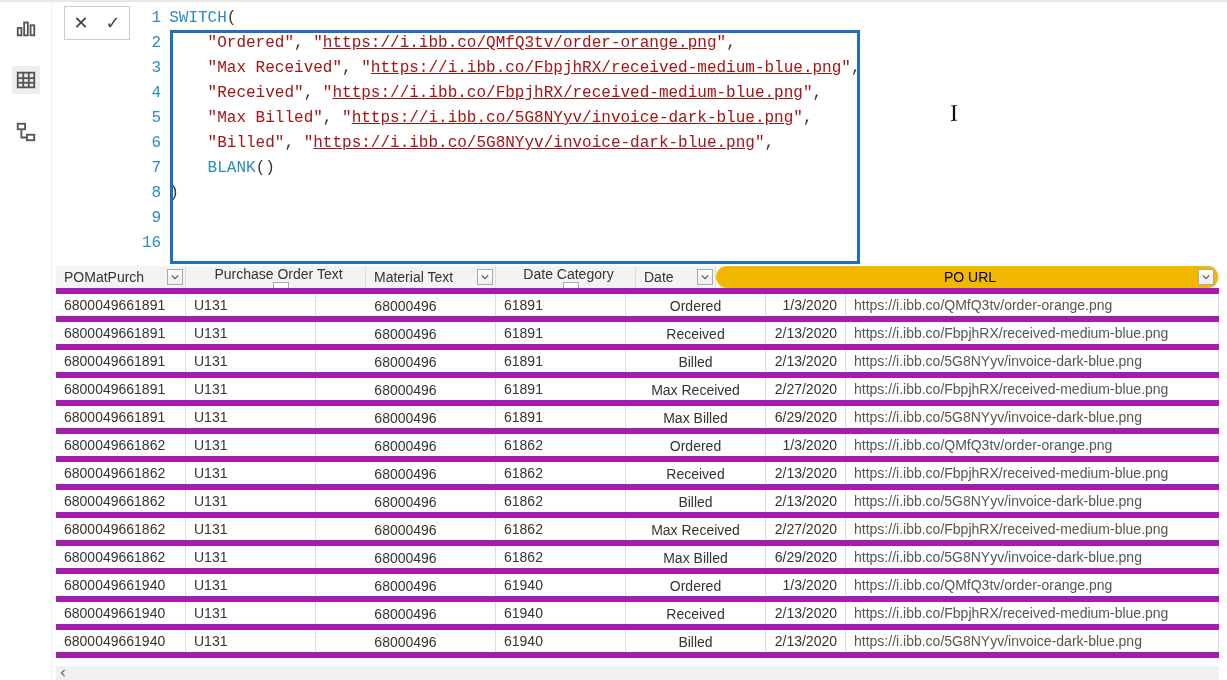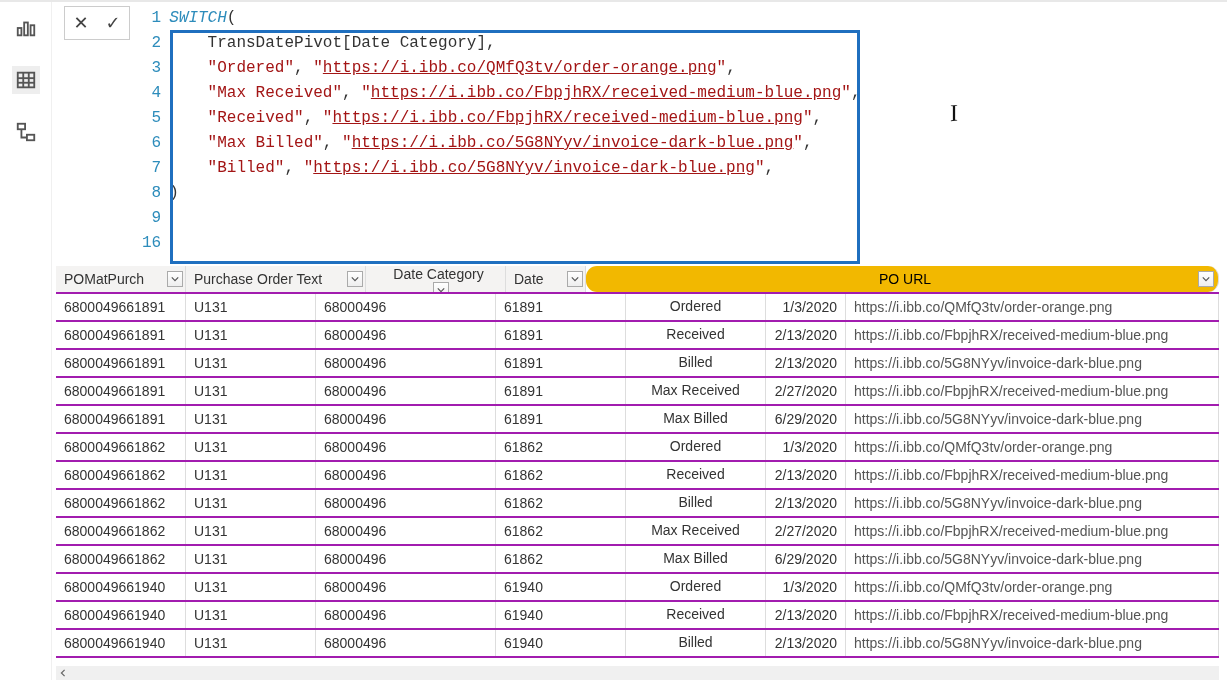--- a/index.html
+++ b/index.html
@@ -79,21 +79,21 @@
       padding-right: 8px;
       color: #2d8cbb;
       min-width: 26px;
       user-select: none;
     }
     .gutter div { height: 25px; }
     .code { 
       position: relative;
     }
     .code-line { height: 25px; white-space: pre; }
-    .fn { color: #2d8cbb; font-style: italic; }
+    .fn { color: #2d8cbb; }
     .str { color: #a31515; }
     .link { color: #a31515; text-decoration: underline; }
     .code-box {
       position: absolute;
       border: 3px solid #1f6fbf;
       pointer-events: none;
     }
     .cursor-img {
       position: absolute;
       font-size: 24px;
@@ -107,21 +107,21 @@
       left: 56px;
       right: 8px;
       top: 266px;
       bottom: 0;
       overflow: hidden;
     }
     .grid {
       display: flex;
       flex-direction: column;
     }
-    .row { display: flex; height: 28px; border-bottom: 2px solid #a21caf; }
+    .row { display: flex; height: 28px; border-bottom: 6px solid #a21caf; }
     .row.header .cell {
       background: #f4f3f2;
       font-weight: 400;
       display: flex;
       align-items: center;
       justify-content: space-between;
       padding: 0 2px 0 8px;
     }
     .row.header .cell.highlight {
       background: #f2b800;
@@ -149,21 +149,21 @@
       border: 1px solid #aaa;
       background: linear-gradient(#fff,#eee);
       display: flex; align-items: center; justify-content: center;
       flex-shrink: 0;
       margin-left: 4px;
     }
     .dd svg { width: 8px; height: 8px; }
 
     .c0 { width: 130px; }
     .c1 { width: 130px; }
-    .c2 { width: 180px; }
+    .c2 { width: 180px; flex-direction: column; }
     .c3 { width: 130px; }
     .c4 { width: 140px; flex-direction: column; }
     .c5 { width: 80px; }
     .c6 { flex: 1; }
 
     .hscroll {
       position: absolute;
       left: 56px; right: 8px; bottom: 0;
       height: 14px;
       background: #f0f0f0;
@@ -222,26 +222,26 @@
             <div>4</div>
             <div>5</div>
             <div>6</div>
             <div>7</div>
             <div>8</div>
             <div>9</div>
             <div>16</div>
           </div>
         <div class="code" id="code">
             <div class="code-line"><span class="fn">SWITCH</span><span>(</span></div>
-            <div class="code-line"><span>    TransDatePivot[Date Category],</span></div>
             <div class="code-line"><span>    </span><span class="str">"Ordered"</span><span>, </span><span class="str">"</span><span class="link">https://i.ibb.co/QMfQ3tv/order-orange.png</span><span class="str">"</span><span>,</span></div>
             <div class="code-line"><span>    </span><span class="str">"Max Received"</span><span>, </span><span class="str">"</span><span class="link">https://i.ibb.co/FbpjhRX/received-medium-blue.png</span><span class="str">"</span><span>,</span></div>
             <div class="code-line"><span>    </span><span class="str">"Received"</span><span>, </span><span class="str">"</span><span class="link">https://i.ibb.co/FbpjhRX/received-medium-blue.png</span><span class="str">"</span><span>,</span></div>
             <div class="code-line"><span>    </span><span class="str">"Max Billed"</span><span>, </span><span class="str">"</span><span class="link">https://i.ibb.co/5G8NYyv/invoice-dark-blue.png</span><span class="str">"</span><span>,</span></div>
             <div class="code-line"><span>    </span><span class="str">"Billed"</span><span>, </span><span class="str">"</span><span class="link">https://i.ibb.co/5G8NYyv/invoice-dark-blue.png</span><span class="str">"</span><span>,</span></div>
+            <div class="code-line"><span>    </span><span class="fn">BLANK</span><span>()</span></div>
             <div class="code-line"><span>)</span></div>
           </div>
       </div>
       <div class="code-box" style="left:28px; top:24px; width:690px; height:234px;"></div>
       <div class="cursor-img" style="left:808px; top:94px;">I</div>
     </div>
   </div>
 </div>
 
 <div class="table-area">
@@ -250,20 +250,28 @@
         <div class="cell c0">
           <span>POMatPurch</span>
           <div class="dd">
             <svg viewBox="0 0 10 10">
               <path d="M1 3 L5 7 L9 3" fill="none" stroke="#555" stroke-width="1.5"></path>
             </svg>
           </div>
         </div>
         <div class="cell c2">
           <span>Purchase Order Text</span>
+          <div class="dd">
+            <svg viewBox="0 0 10 10">
+              <path d="M1 3 L5 7 L9 3" fill="none" stroke="#555" stroke-width="1.5"></path>
+            </svg>
+          </div>
+        </div>
+        <div class="cell c3">
+          <span>Material Text</span>
           <div class="dd">
             <svg viewBox="0 0 10 10">
               <path d="M1 3 L5 7 L9 3" fill="none" stroke="#555" stroke-width="1.5"></path>
             </svg>
           </div>
         </div>
         <div class="cell c4">
           <span>Date Category</span>
           <div class="dd">
             <svg viewBox="0 0 10 10">

